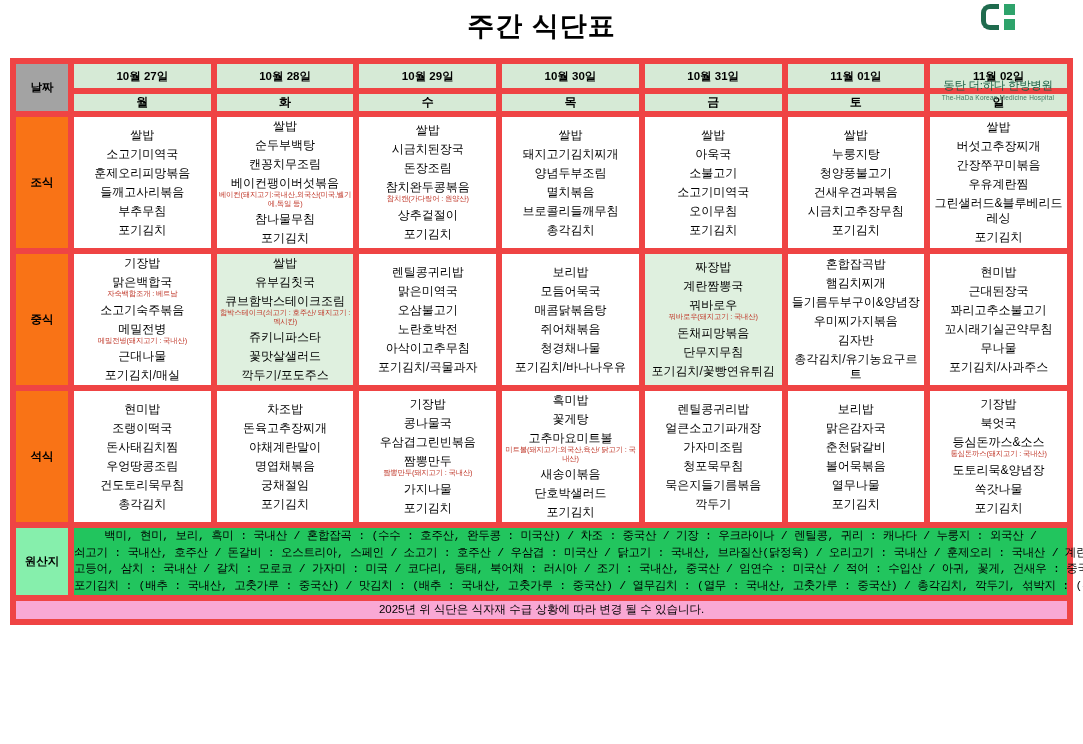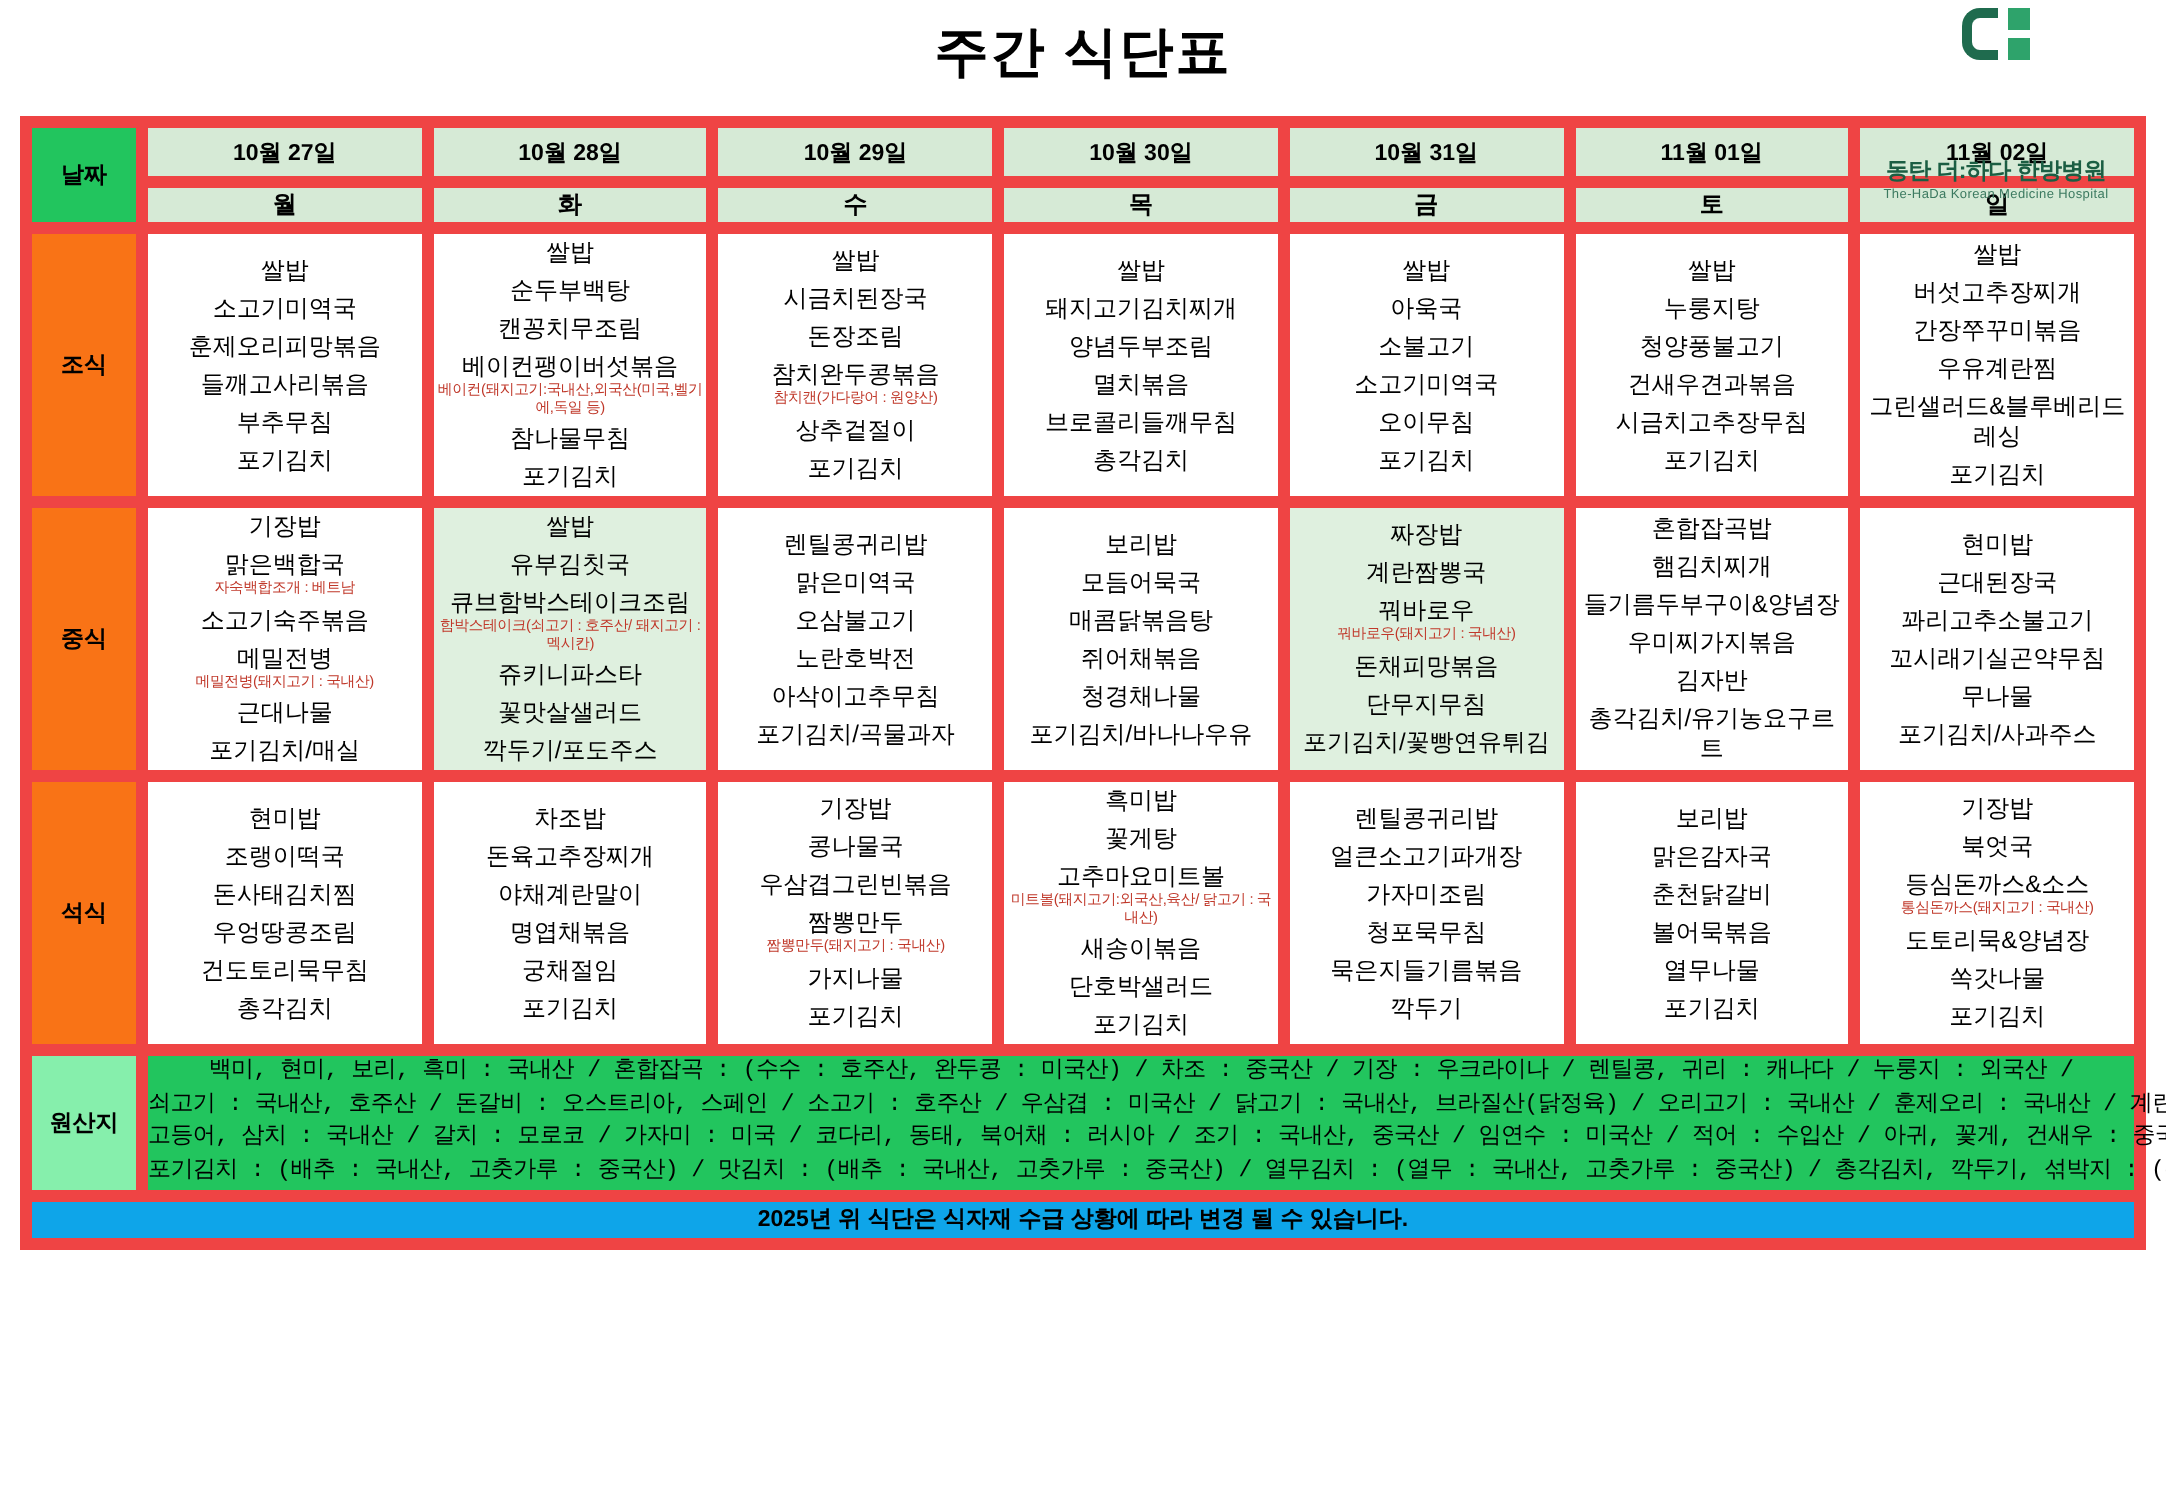--- a/index.html
+++ b/index.html
@@ -55,21 +55,21 @@
     background: #2ea36b;
   }
   .logo-mark .sq-bot {
     position: absolute;
     right: 0; bottom: 0;
     width: 11px; height: 11px;
     background: #2ea36b;
   }
   .logo-name {
     font-size: 11.5px;
-    font-weight: bold;
+    font-weight: normal;
     color: #1b5e43;
     letter-spacing: -0.3px;
     margin-top: 48px;
   }
   .logo-sub {
     font-size: 6.5px;
     color: #3c7a60;
     letter-spacing: 0.2px;
     margin-top: 1px;
   }
@@ -94,21 +94,21 @@
     background: #d6ead6;
     height: 30px;
     font-size: 12.5px;
     font-weight: bold;
   }
   thead th.dow {
     height: 22px;
     font-size: 12px;
   }
   th.label-head {
-    background: #22c55e;
+    background: #a3a3a3;
     font-weight: bold;
     font-size: 13px;
   }
   td.row-label {
     background: #f97316;
     font-weight: bold;
     font-size: 13px;
   }
 
   .meal-cell {
@@ -143,23 +143,23 @@
     text-align: left;
     padding: 5px 6px;
     font-size: 9px;
     line-height: 1.45;
     letter-spacing: -0.3px;
     font-family: Liberation Mono, monospace;
   }
   td.origin-body div { white-space: nowrap; text-align: center; }
 
   td.footer-note {
-    background: #0ea5e9;
+    background: #f9a8d4;
     font-size: 12px;
-    font-weight: bold;
+    font-weight: normal;
     height: 24px;
   }
 </style>
 </head>
 <body>
 
 <div class="page">
 
   <div class="header">
     <div class="title">주간 식단표</div>

